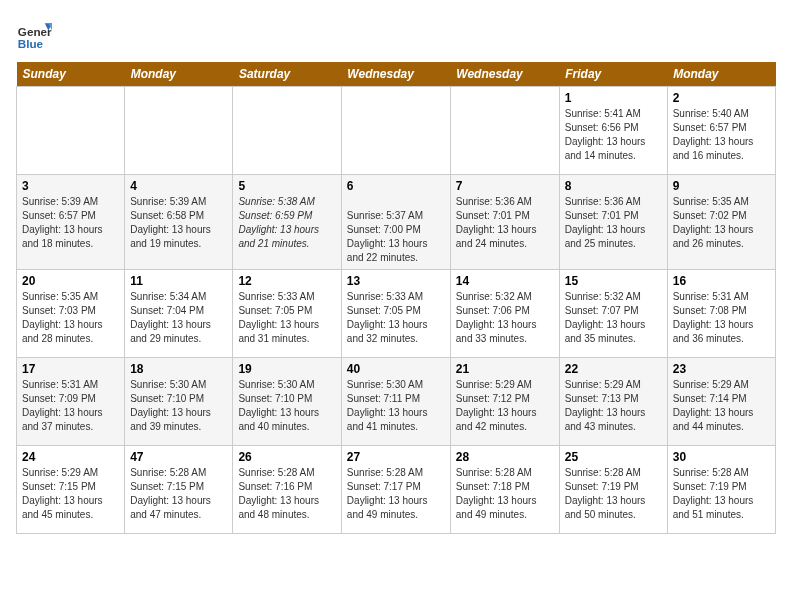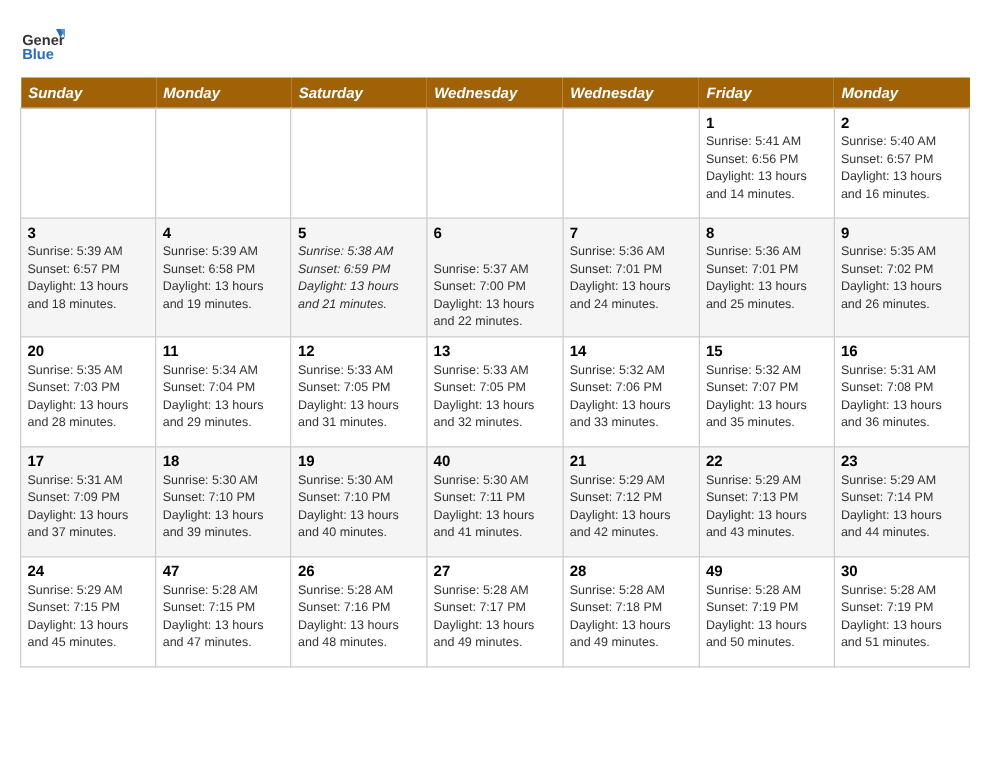--- a/index.html
+++ b/index.html
@@ -311,21 +311,21 @@
 and 49 minutes.</div>
         </td>
         <td>
           <div class="day-number">28</div>
           <div class="day-info" style="white-space: pre-line;">Sunrise: 5:28 AM
 Sunset: 7:18 PM
 Daylight: 13 hours
 and 49 minutes.</div>
         </td>
         <td>
-          <div class="day-number">49</div>
+          <div class="day-number">25</div>
           <div class="day-info" style="white-space: pre-line;">Sunrise: 5:28 AM
 Sunset: 7:19 PM
 Daylight: 13 hours
 and 50 minutes.</div>
         </td>
         <td>
           <div class="day-number">30</div>
           <div class="day-info" style="white-space: pre-line;">Sunrise: 5:28 AM
 Sunset: 7:19 PM
 Daylight: 13 hours

